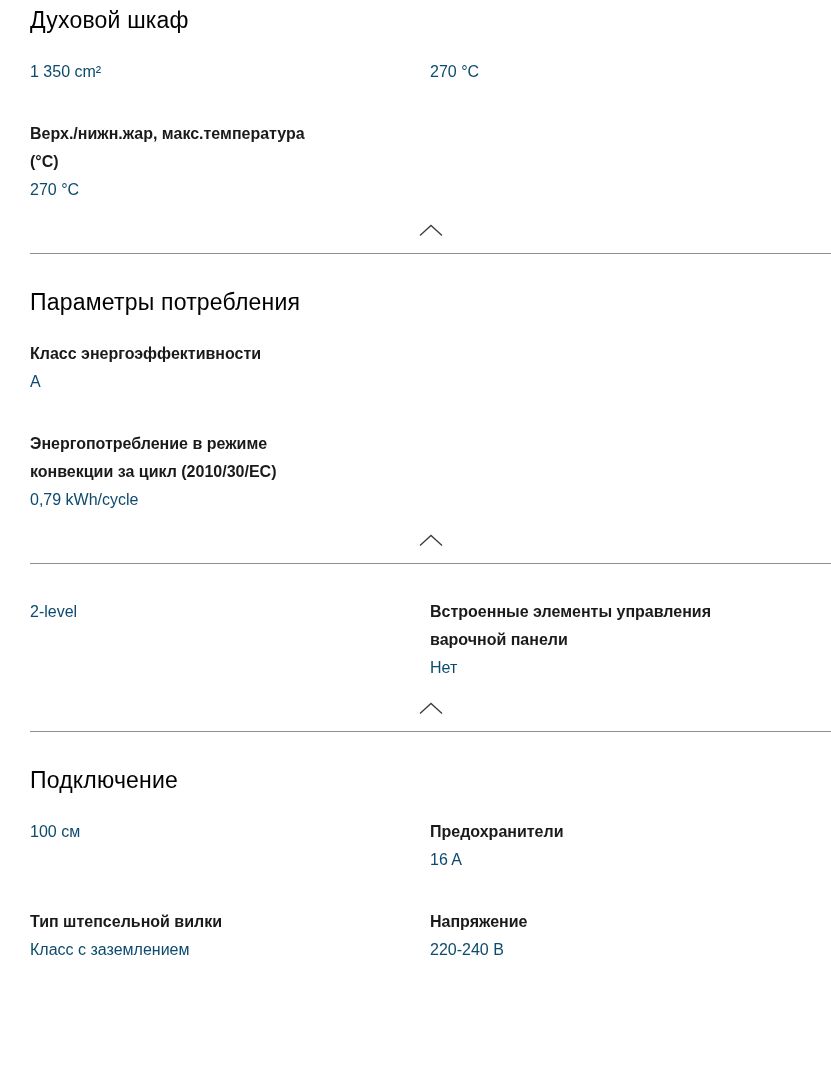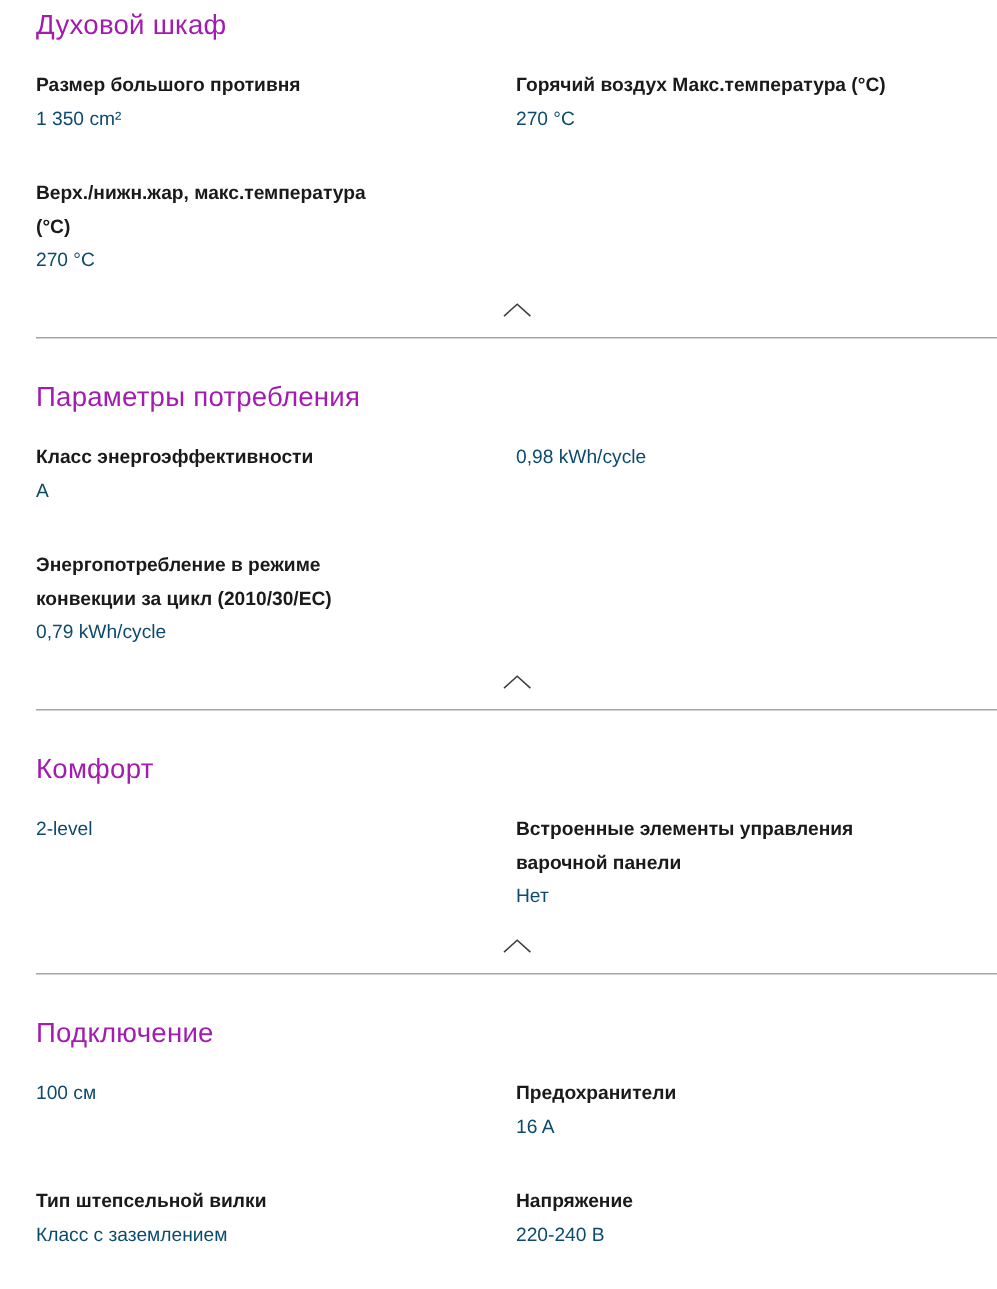--- a/index.html
+++ b/index.html
@@ -12,21 +12,21 @@
   .page {
     padding: 6px 0 14px 30px;
     width: 801px;
   }
   .section { }
   .section + .section { padding-top: 34px; }
   .section-title {
     font-size: 23px;
     line-height: 28px;
     font-weight: 400;
-    color: #a21caf;
+    color: #000000;
     letter-spacing: 0.2px;
     margin: 0 0 24px 0;
   }
   .spec-grid {
     display: grid;
     grid-template-columns: 370px 401px;
     column-gap: 30px;
     row-gap: 34px;
     align-items: start;
   }
@@ -67,25 +67,23 @@
 </style>
 </head>
 <body>
 
 <div class="page">
 
   <section class="section">
     <h2 class="section-title">Духовой шкаф</h2>
     <div class="spec-grid">
       <div class="spec-item">
-        <div class="spec-label">Размер большого противня</div>
         <div class="spec-value">1 350 cm²</div>
       </div>
       <div class="spec-item">
-        <div class="spec-label">Горячий воздух Макс.температура (°C)</div>
         <div class="spec-value">270 °C</div>
       </div>
       <div class="spec-item">
         <div class="spec-label">Верх./нижн.жар, макс.температура
 (°C)</div>
         <div class="spec-value">270 °C</div>
       </div>
     </div>
     <div class="collapse-row">
       <button class="collapse-btn">
@@ -100,42 +98,40 @@
   </section>
 
   <section class="section">
     <h2 class="section-title">Параметры потребления</h2>
     <div class="spec-grid">
       <div class="spec-item">
         <div class="spec-label">Класс энергоэффективности</div>
         <div class="spec-value">A</div>
       </div>
       <div class="spec-item">
-        <div class="spec-value">0,98 kWh/cycle</div>
       </div>
       <div class="spec-item">
         <div class="spec-label">Энергопотребление в режиме
 конвекции за цикл (2010/30/EC)</div>
         <div class="spec-value">0,79 kWh/cycle</div>
       </div>
     </div>
     <div class="collapse-row">
       <button class="collapse-btn">
         <span>
           <svg width="26" height="13" viewBox="0 0 26 13">
               <polyline points="2,11.5 13,1.5 24,11.5" fill="none" stroke="#3c3c3c" stroke-width="1.3"></polyline>
             </svg>
         </span>
       </button>
     </div>
     <hr class="divider">
   </section>
 
   <section class="section">
-    <h2 class="section-title">Комфорт</h2>
     <div class="spec-grid">
       <div class="spec-item">
         <div class="spec-value">2-level</div>
       </div>
       <div class="spec-item">
         <div class="spec-label">Встроенные элементы управления
 варочной панели</div>
         <div class="spec-value">Нет</div>
       </div>
     </div>

